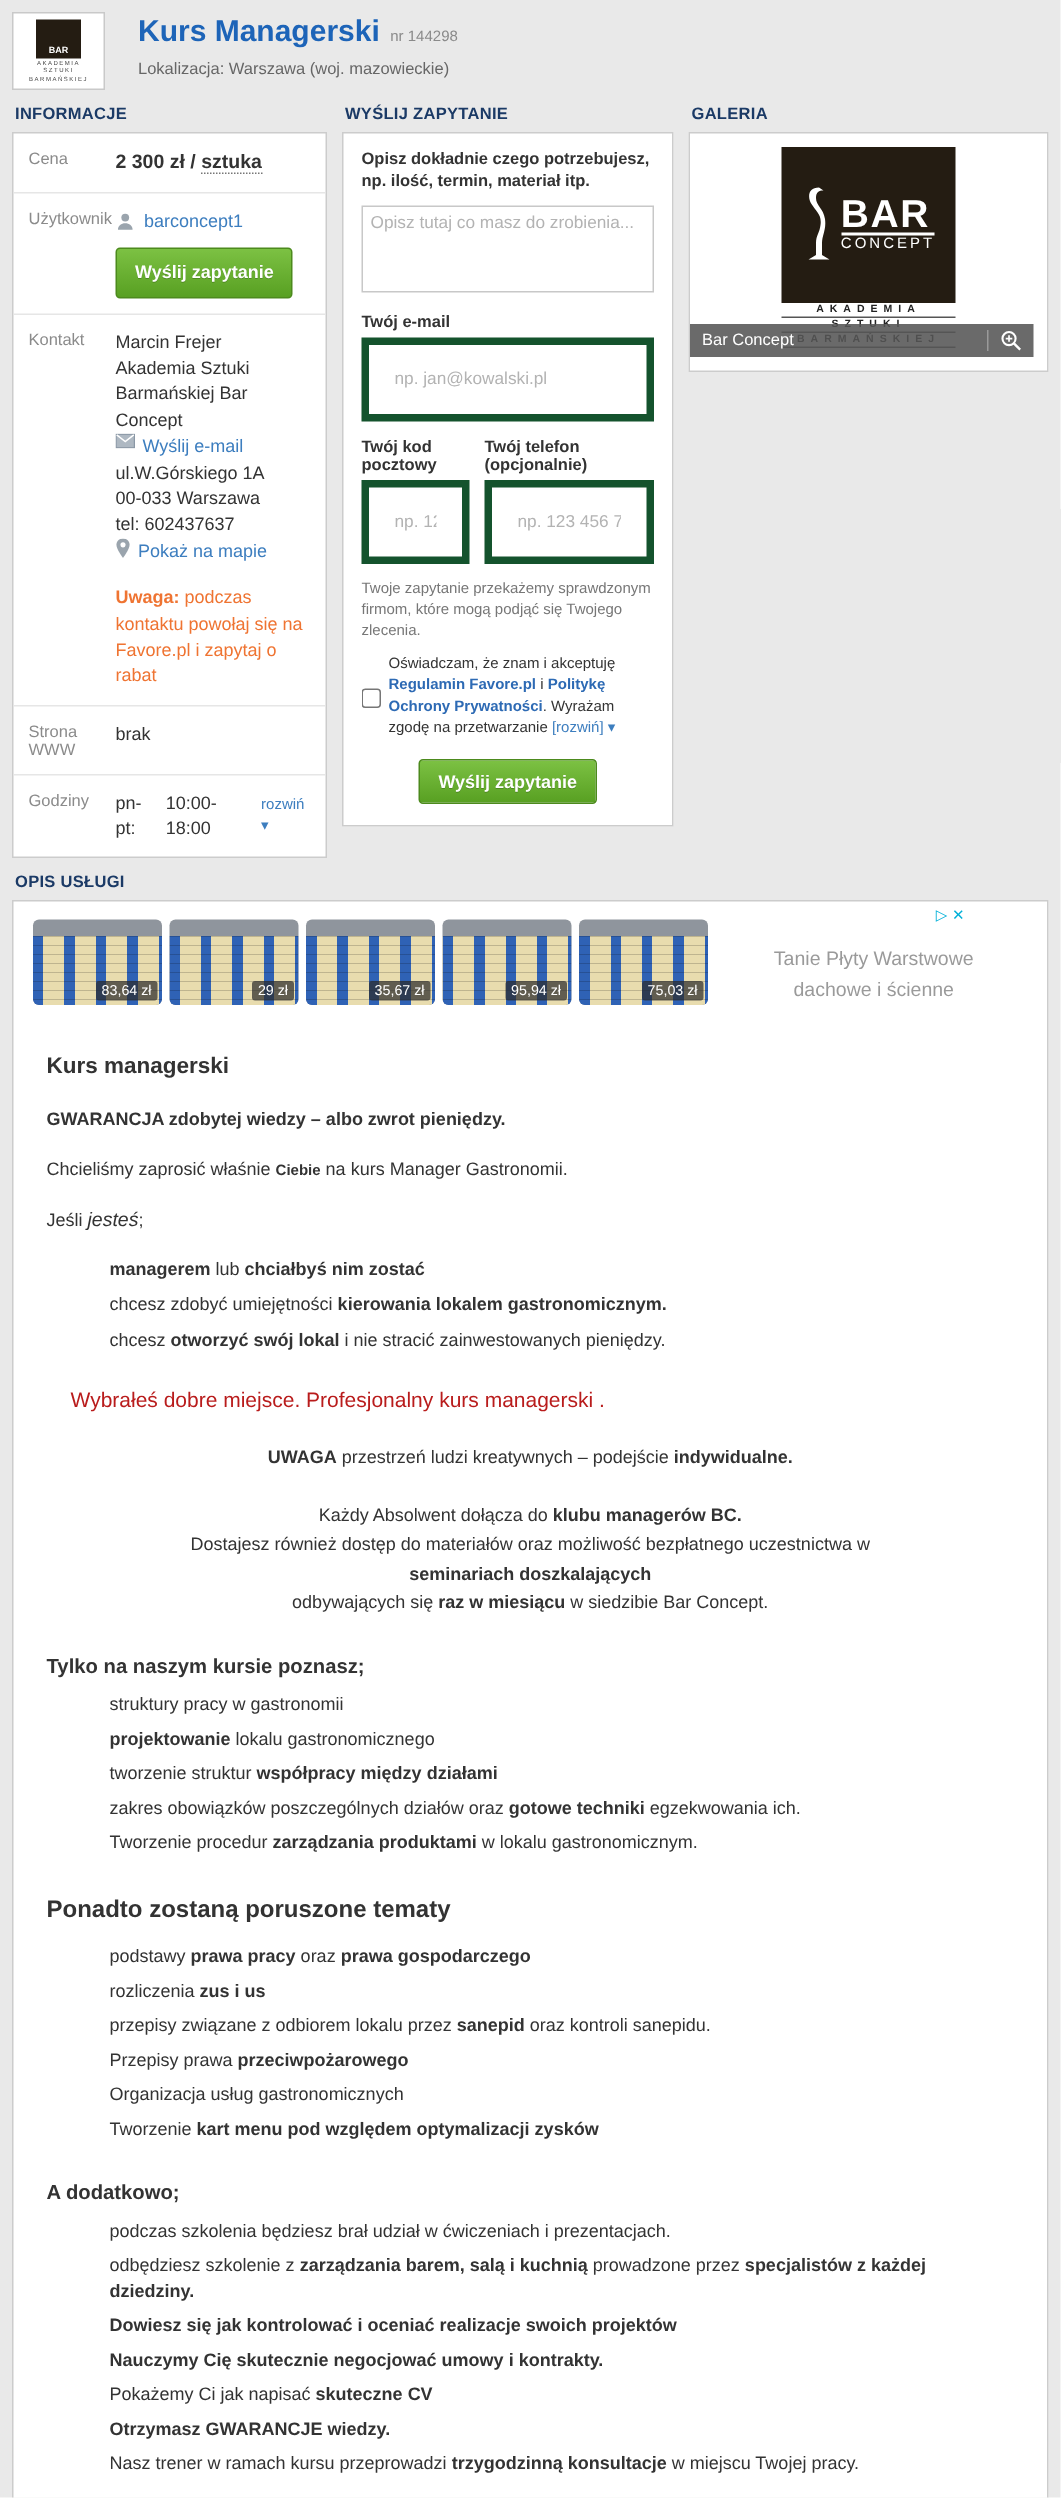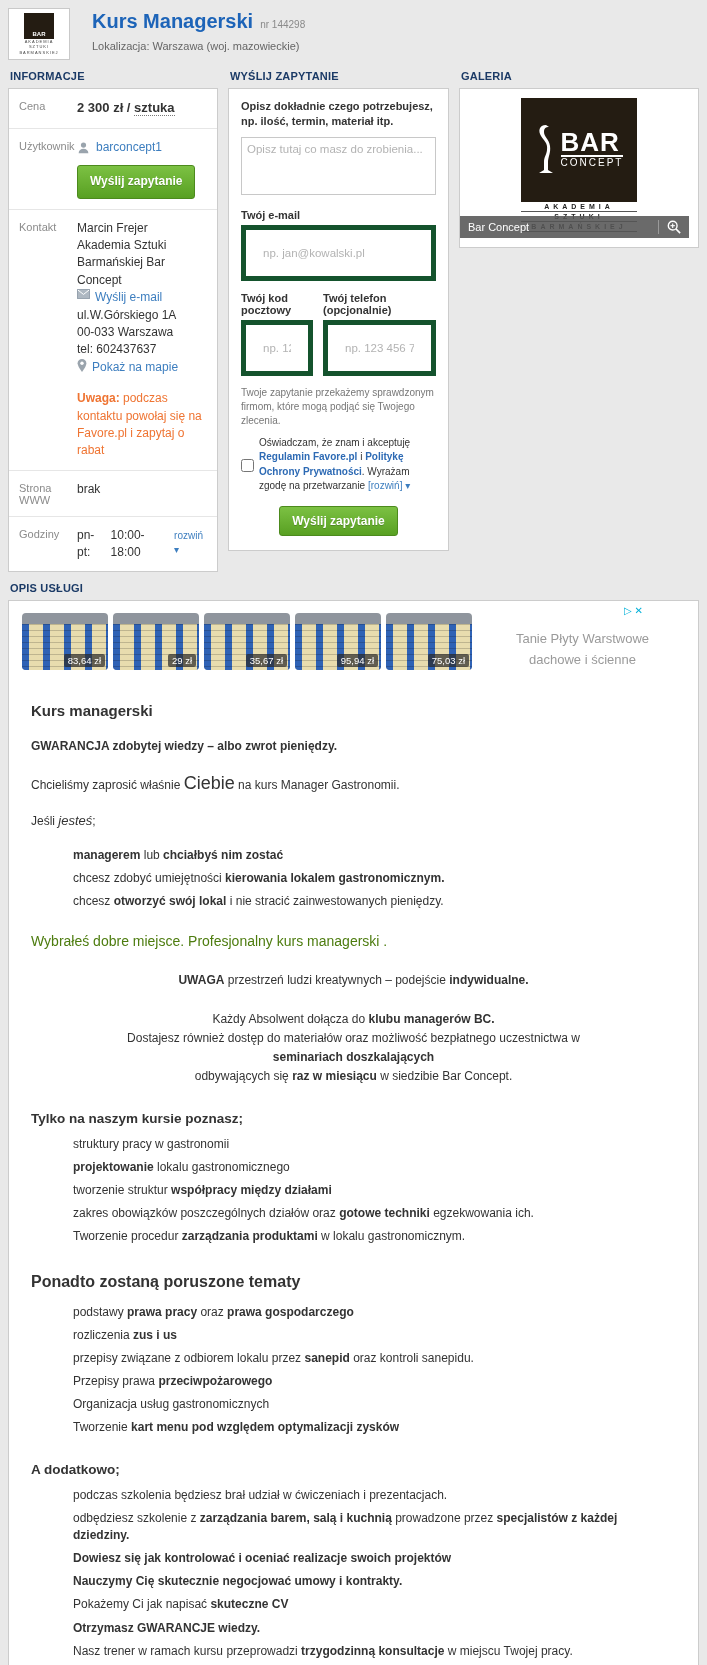--- a/index.html
+++ b/index.html
@@ -79,30 +79,30 @@
     background:repeating-linear-gradient(90deg,#2f62b5 0 7px,#e8dcae 7px 21px);}
   .ad-thumb::after{content:"";position:absolute;left:0;right:0;top:11px;bottom:0;
     background:repeating-linear-gradient(180deg,rgba(0,0,0,.18) 0 1px,transparent 1px 6px);}
   .ad-price{position:absolute;right:3px;bottom:3px;background:rgba(45,45,45,.72);color:#fff;font-size:9.5px;padding:1px 4px;border-radius:2px;z-index:2}
   .ad-text{flex:1;text-align:center;color:#9a9a9a;font-size:13px;line-height:1.55;padding-top:16px}
   .ad-icons{position:absolute;top:4px;right:52px;color:#00b0d8;font-size:10px;letter-spacing:3px;cursor:pointer}
   
   .desc{padding:2px 22px 0 22px;line-height:1.42}
   .d-h1{font-size:15px;font-weight:bold;margin:14px 0 16px}
   .d-p{margin:16px 0}
-  .d-pl{font-size:14px;margin:22px 0 14px;color:#4d7c0f}
+  .d-pl{font-size:14px;margin:22px 16px 14px;color:#b91c1c}
   .d-c{text-align:center;margin:20px 0 12px}
   .d-c2{text-align:center;margin:22px 0 2px}
   .d-ct{text-align:center;margin:2px 0}
   .d-h2{font-size:16px;font-weight:bold;margin:26px 0 10px}
   .d-h3{font-size:13.5px;font-weight:bold;margin:24px 0 8px}
   .d-li{padding-left:42px;margin:6px 0}
   .f-b{font-weight:bold}
   .f-i{font-style:italic;font-size:13px}
-  .f-big{font-weight:normal;font-size:18px}
+  .f-big{font-weight:bold;font-size:10px}
 </style>
 </head>
 <body>
 
 <div class="wrap">
 
   <div class="hdr">
     <div class="hdr-logo">
       <div class="mini-sq">BAR</div>
       <div class="mini-l">AKADEMIA</div>

